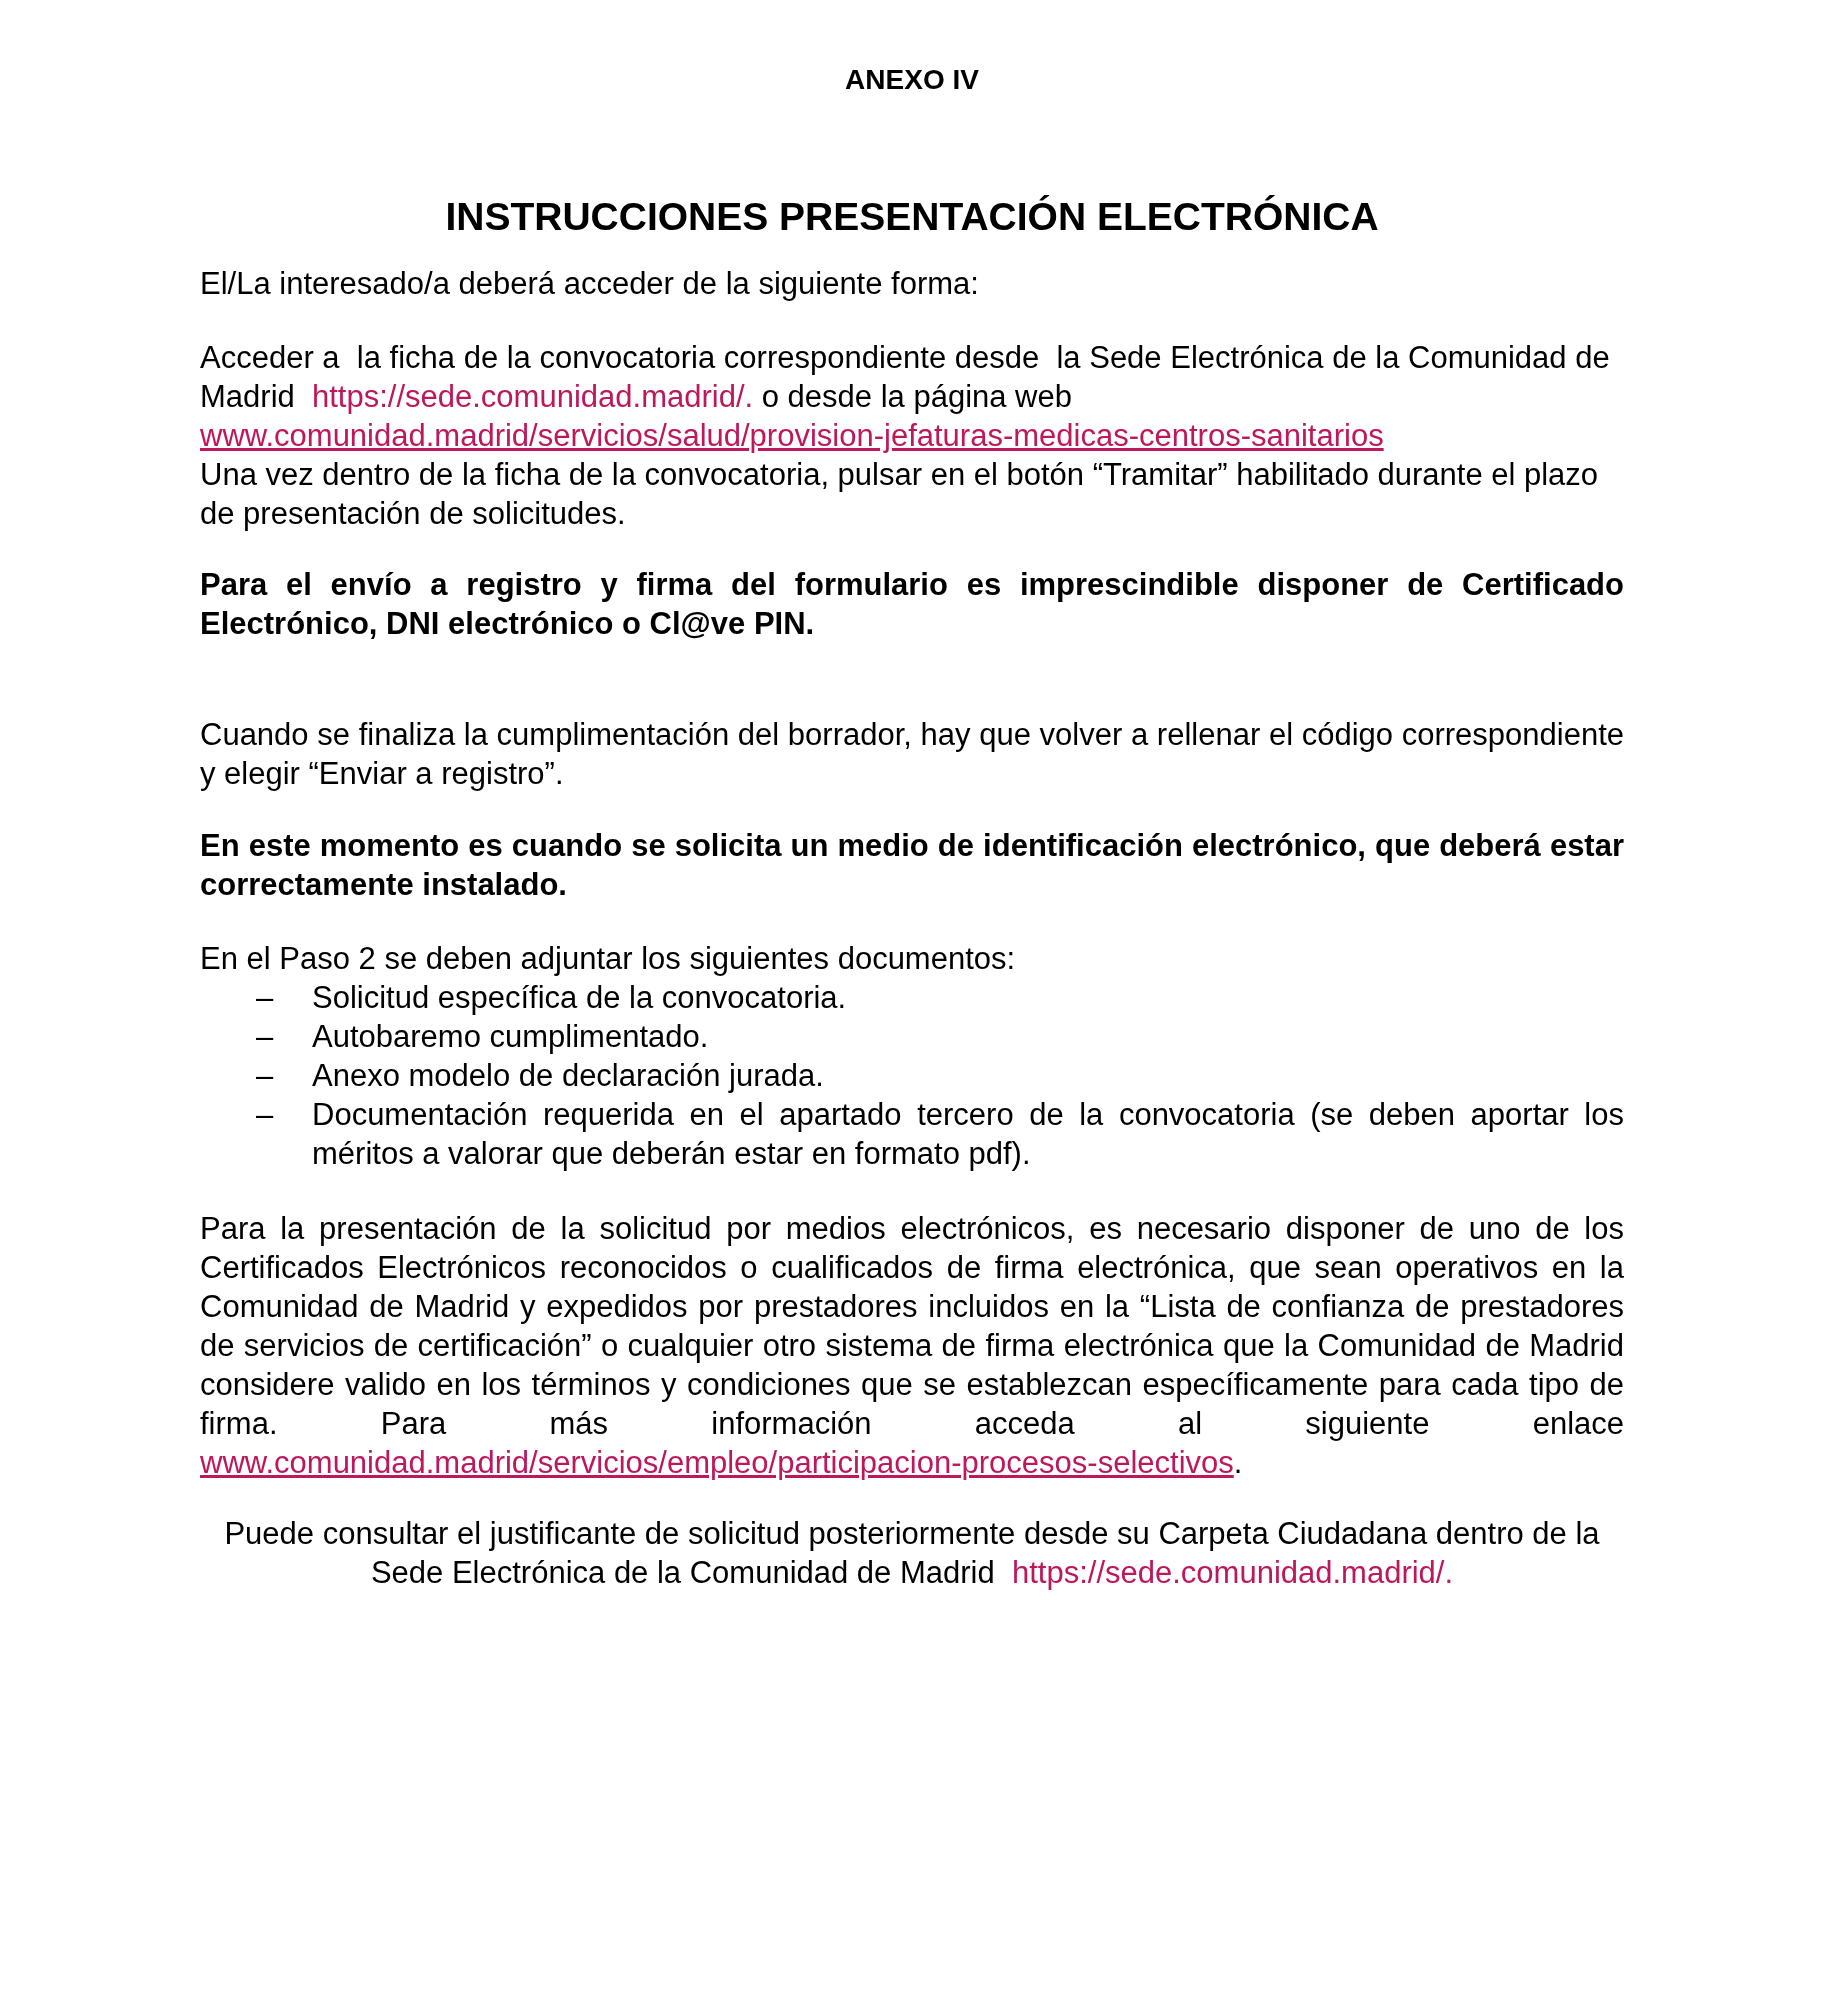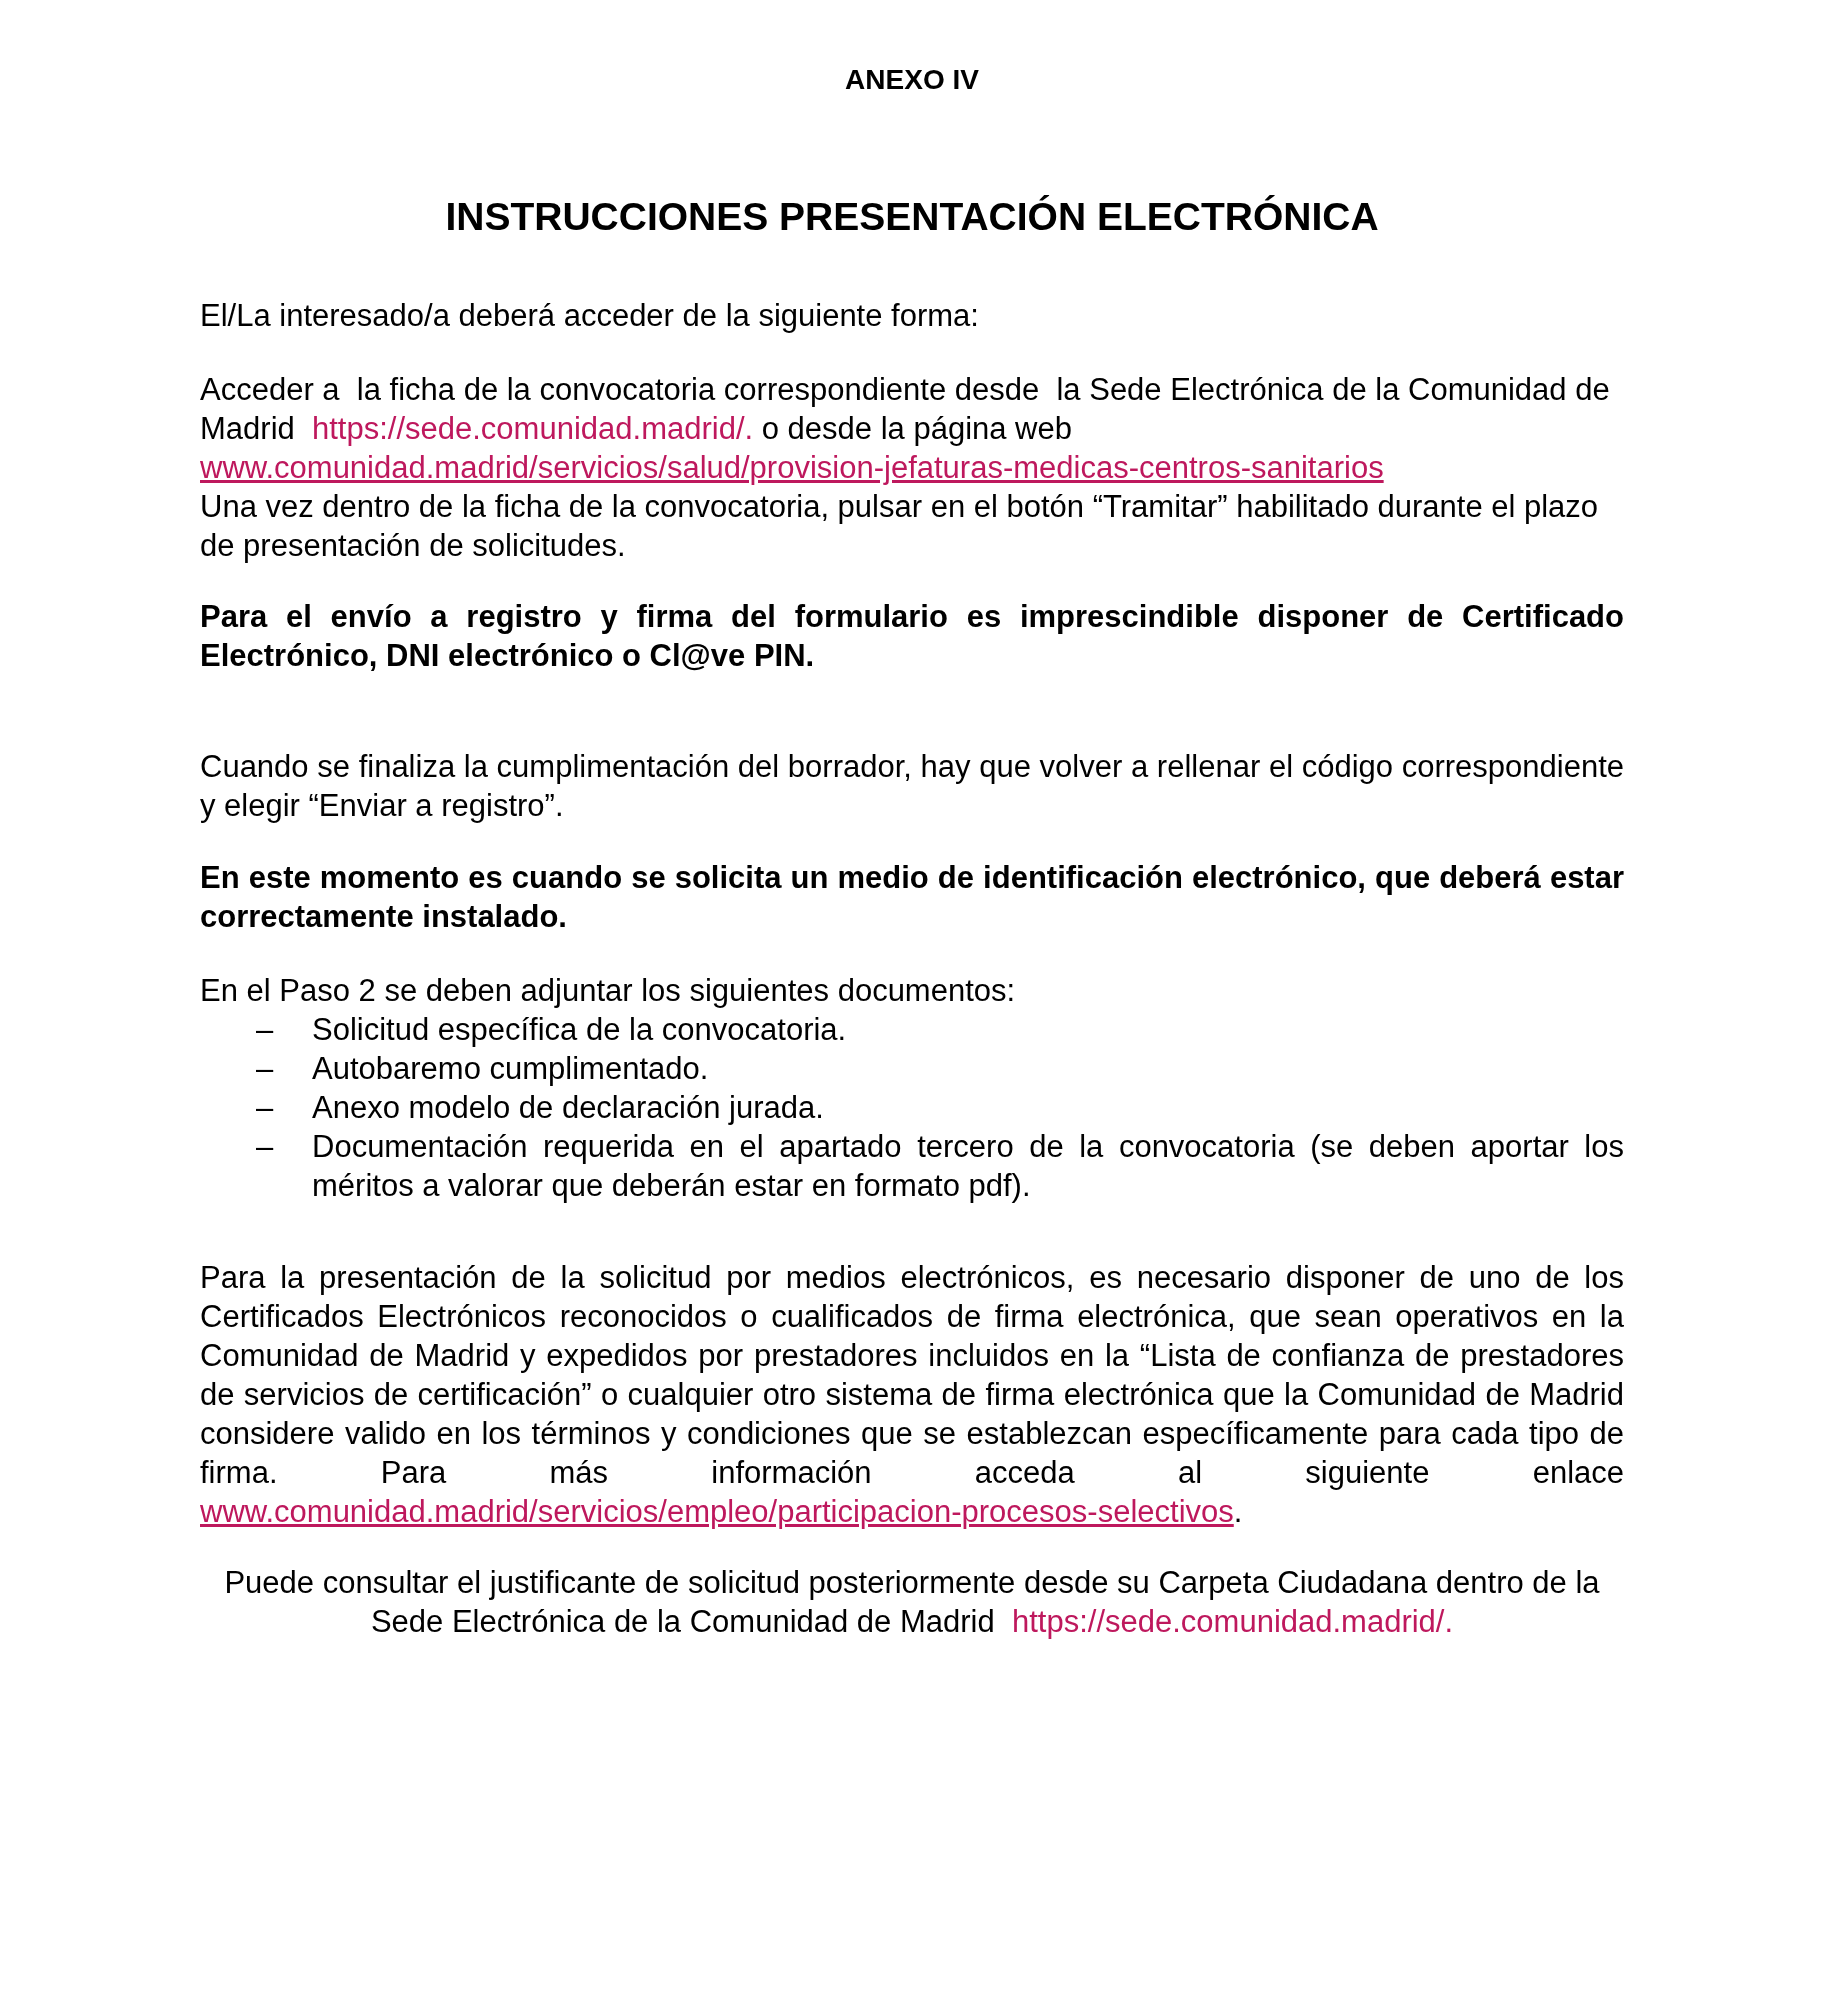--- a/index.html
+++ b/index.html
@@ -24,29 +24,29 @@
     margin: 0;
   }
   .subtitle {
     font-size: 39px;
     line-height: 46px;
     font-weight: bold;
     text-align: center;
     margin: 93px 0 0 0;
   }
   p { margin: 0; }
-  .intro        { margin-top: 56px; }
+  .intro        { margin-top: 24px; }
   .access       { margin-top: 35px; }
   .tramitar     { margin-top: 0; }
   .requirement  { margin-top: 32px; font-weight: bold; }
   .borrador     { margin-top: 72px; }
   .ident        { margin-top: 33px; font-weight: bold; }
   .paso2        { margin-top: 35px; }
   .firmar       { margin-top: 46px; }
-  .certificados { margin-top: 53px; }
+  .certificados { margin-top: 36px; }
   .justificante { margin-top: 32px; text-align: center; }
   .just { text-align: justify; }
   ul.docs {
     list-style: none;
     margin: 0;
     padding: 0;
   }
   ul.docs li {
     position: relative;
     padding-left: 112px;

